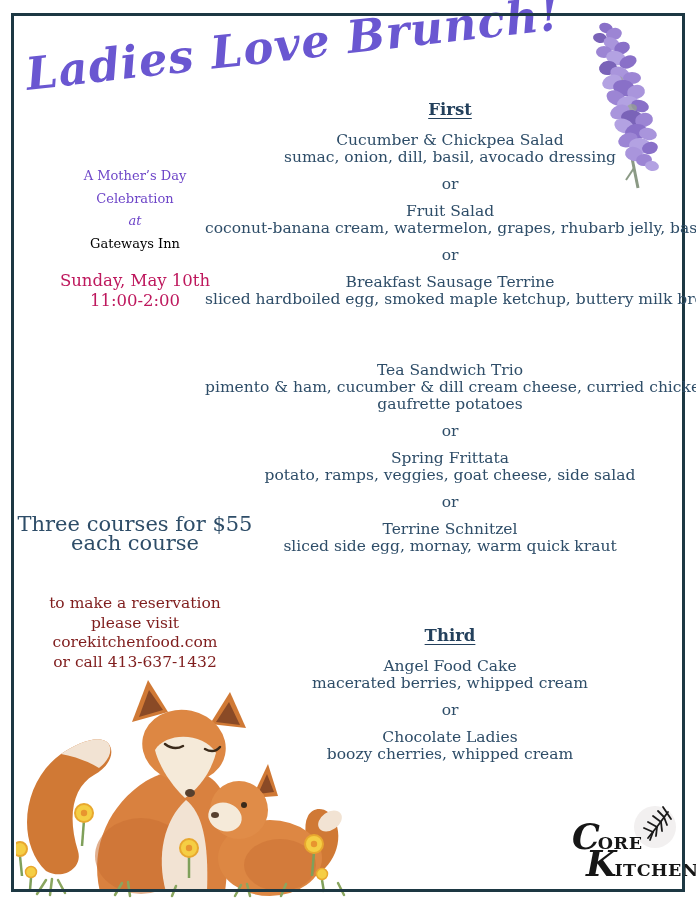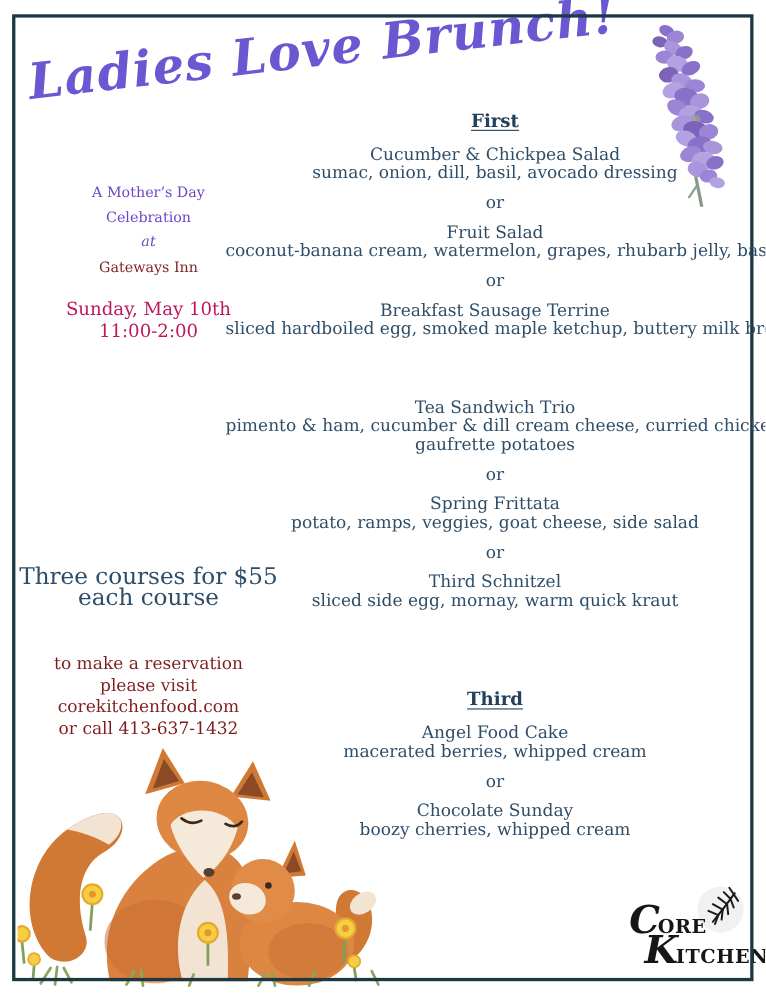--- a/index.html
+++ b/index.html
@@ -22,21 +22,21 @@
     transform:rotate(-6.5deg);transform-origin:left center;
     font-style:italic;font-weight:bold;font-size:45px;
     letter-spacing:1px;text-align:center;
     color:#6a57d1;z-index:2;white-space:nowrap;
   }
   
   .info-block{
     position:absolute;left:10px;width:250px;text-align:center;z-index:2;
   }
   .info-event{top:136px;font-size:13px;line-height:22.5px;color:#6d45c8;margin-top:29px;}
-  .info-event .venue{color:#7f1d1d;}
+  .info-event .venue{color:#000000;}
   .info-event .italic{font-style:italic;}
   .info-date{top:271px;font-size:16.5px;line-height:20px;color:#be185d;}
   .info-pricing{top:515px;font-size:21px;line-height:18.5px;color:#2e4d68;}
   .info-reservation{top:594px;font-size:15.5px;line-height:19.5px;color:#7f1d1d;}
   
   .menu{
     position:absolute;left:205px;top:0;width:490px;height:905px;
     text-align:center;color:#2e4d68;font-size:15.5px;z-index:4;
   }
   .course{position:absolute;left:0;right:0;}
@@ -162,34 +162,34 @@
         <div class="item-desc">pimento &amp; ham, cucumber &amp; dill cream cheese, curried chicken salad,</div>
         <div class="item-desc">gaufrette potatoes</div>
       </div>
       <div class="or">or</div>
       <div class="item">
         <div class="item-name">Spring Frittata</div>
         <div class="item-desc">potato, ramps, veggies, goat cheese, side salad</div>
       </div>
       <div class="or">or</div>
       <div class="item">
-        <div class="item-name">Third Schnitzel</div>
+        <div class="item-name">Terrine Schnitzel</div>
         <div class="item-desc">sliced side egg, mornay, warm quick kraut</div>
       </div>
     </section>
 
     <section class="course course-third">
       <h3 class="course-heading">Third</h3>
       <div class="item">
         <div class="item-name">Angel Food Cake</div>
         <div class="item-desc">macerated berries, whipped cream</div>
       </div>
       <div class="or">or</div>
       <div class="item">
-        <div class="item-name">Chocolate Sunday</div>
+        <div class="item-name">Chocolate Ladies</div>
         <div class="item-desc">boozy cherries, whipped cream</div>
       </div>
     </section>
 
   </div>
 
   <svg class="foxes" width="334" height="234" viewBox="0 0 334 234">
 
     <path d="M30,207 C0,178 6,118 45,90 C62,78 84,70 92,79 C100,88 93,103 78,111 C57,123 51,152 62,187 C67,203 48,217 30,207 Z" fill="#d07935"></path>
     <path d="M45,90 C62,78 84,70 92,79 C97,85 94,96 83,104 C70,96 56,92 45,90 Z" fill="#f2e3d3"></path>

